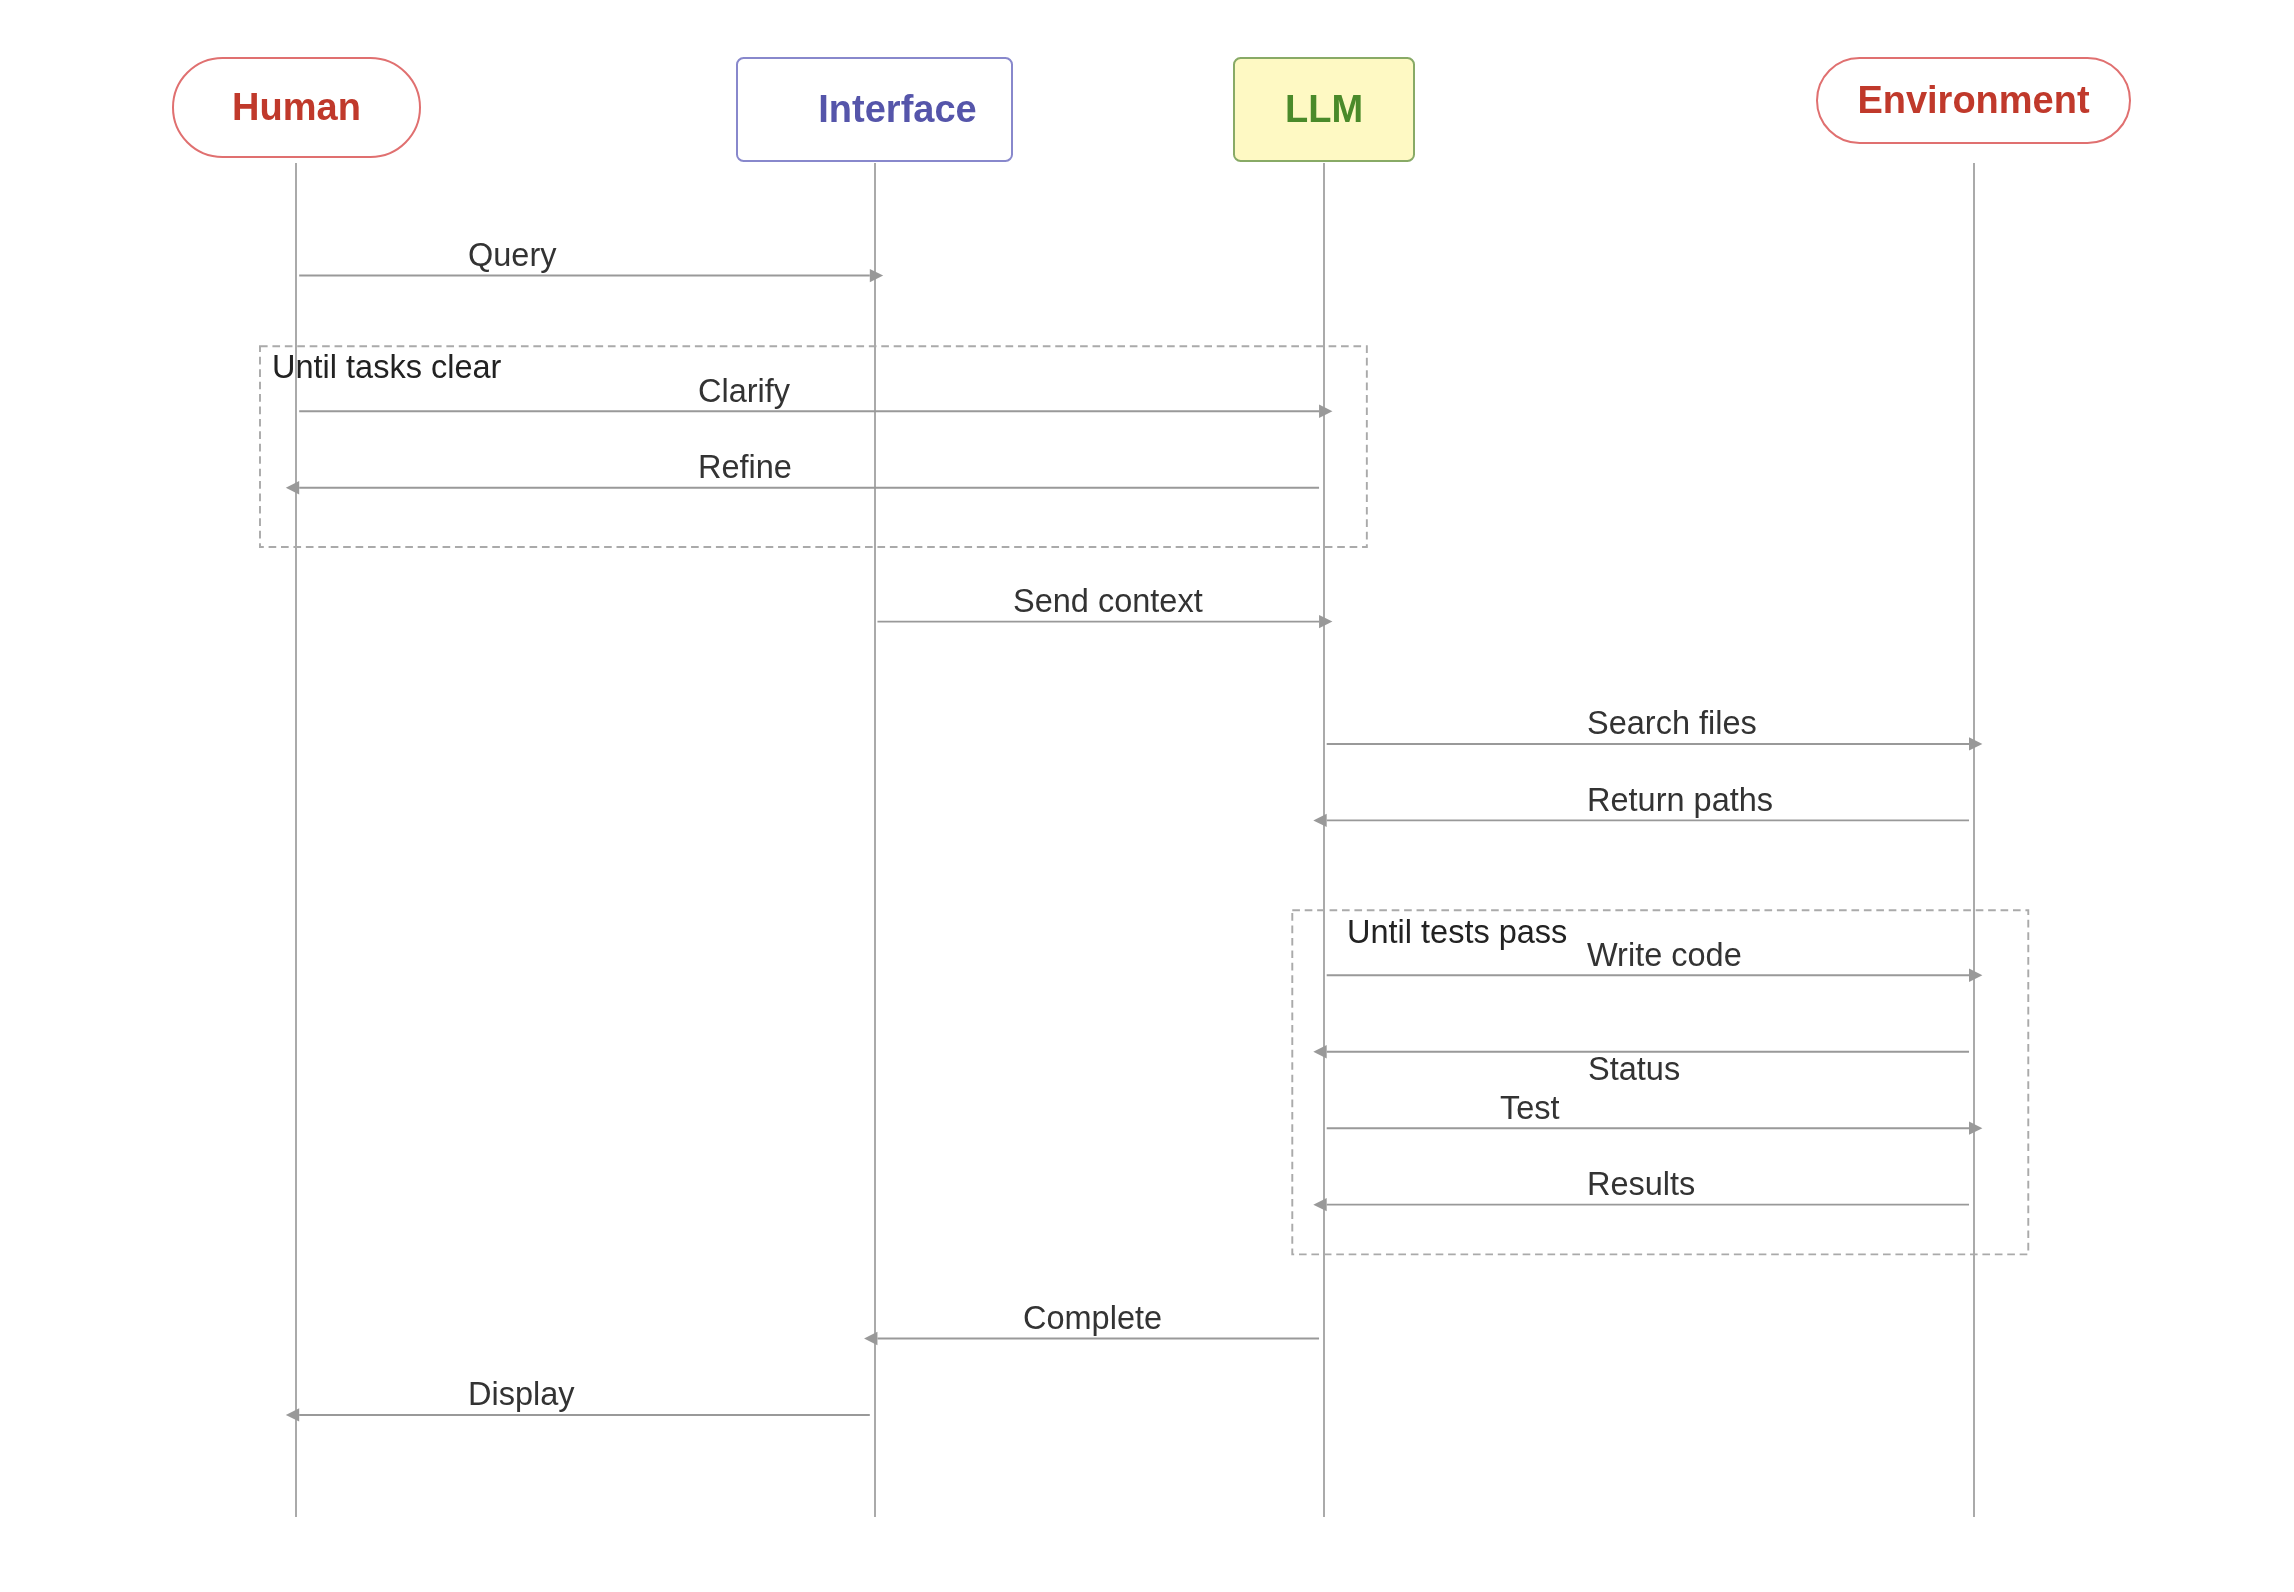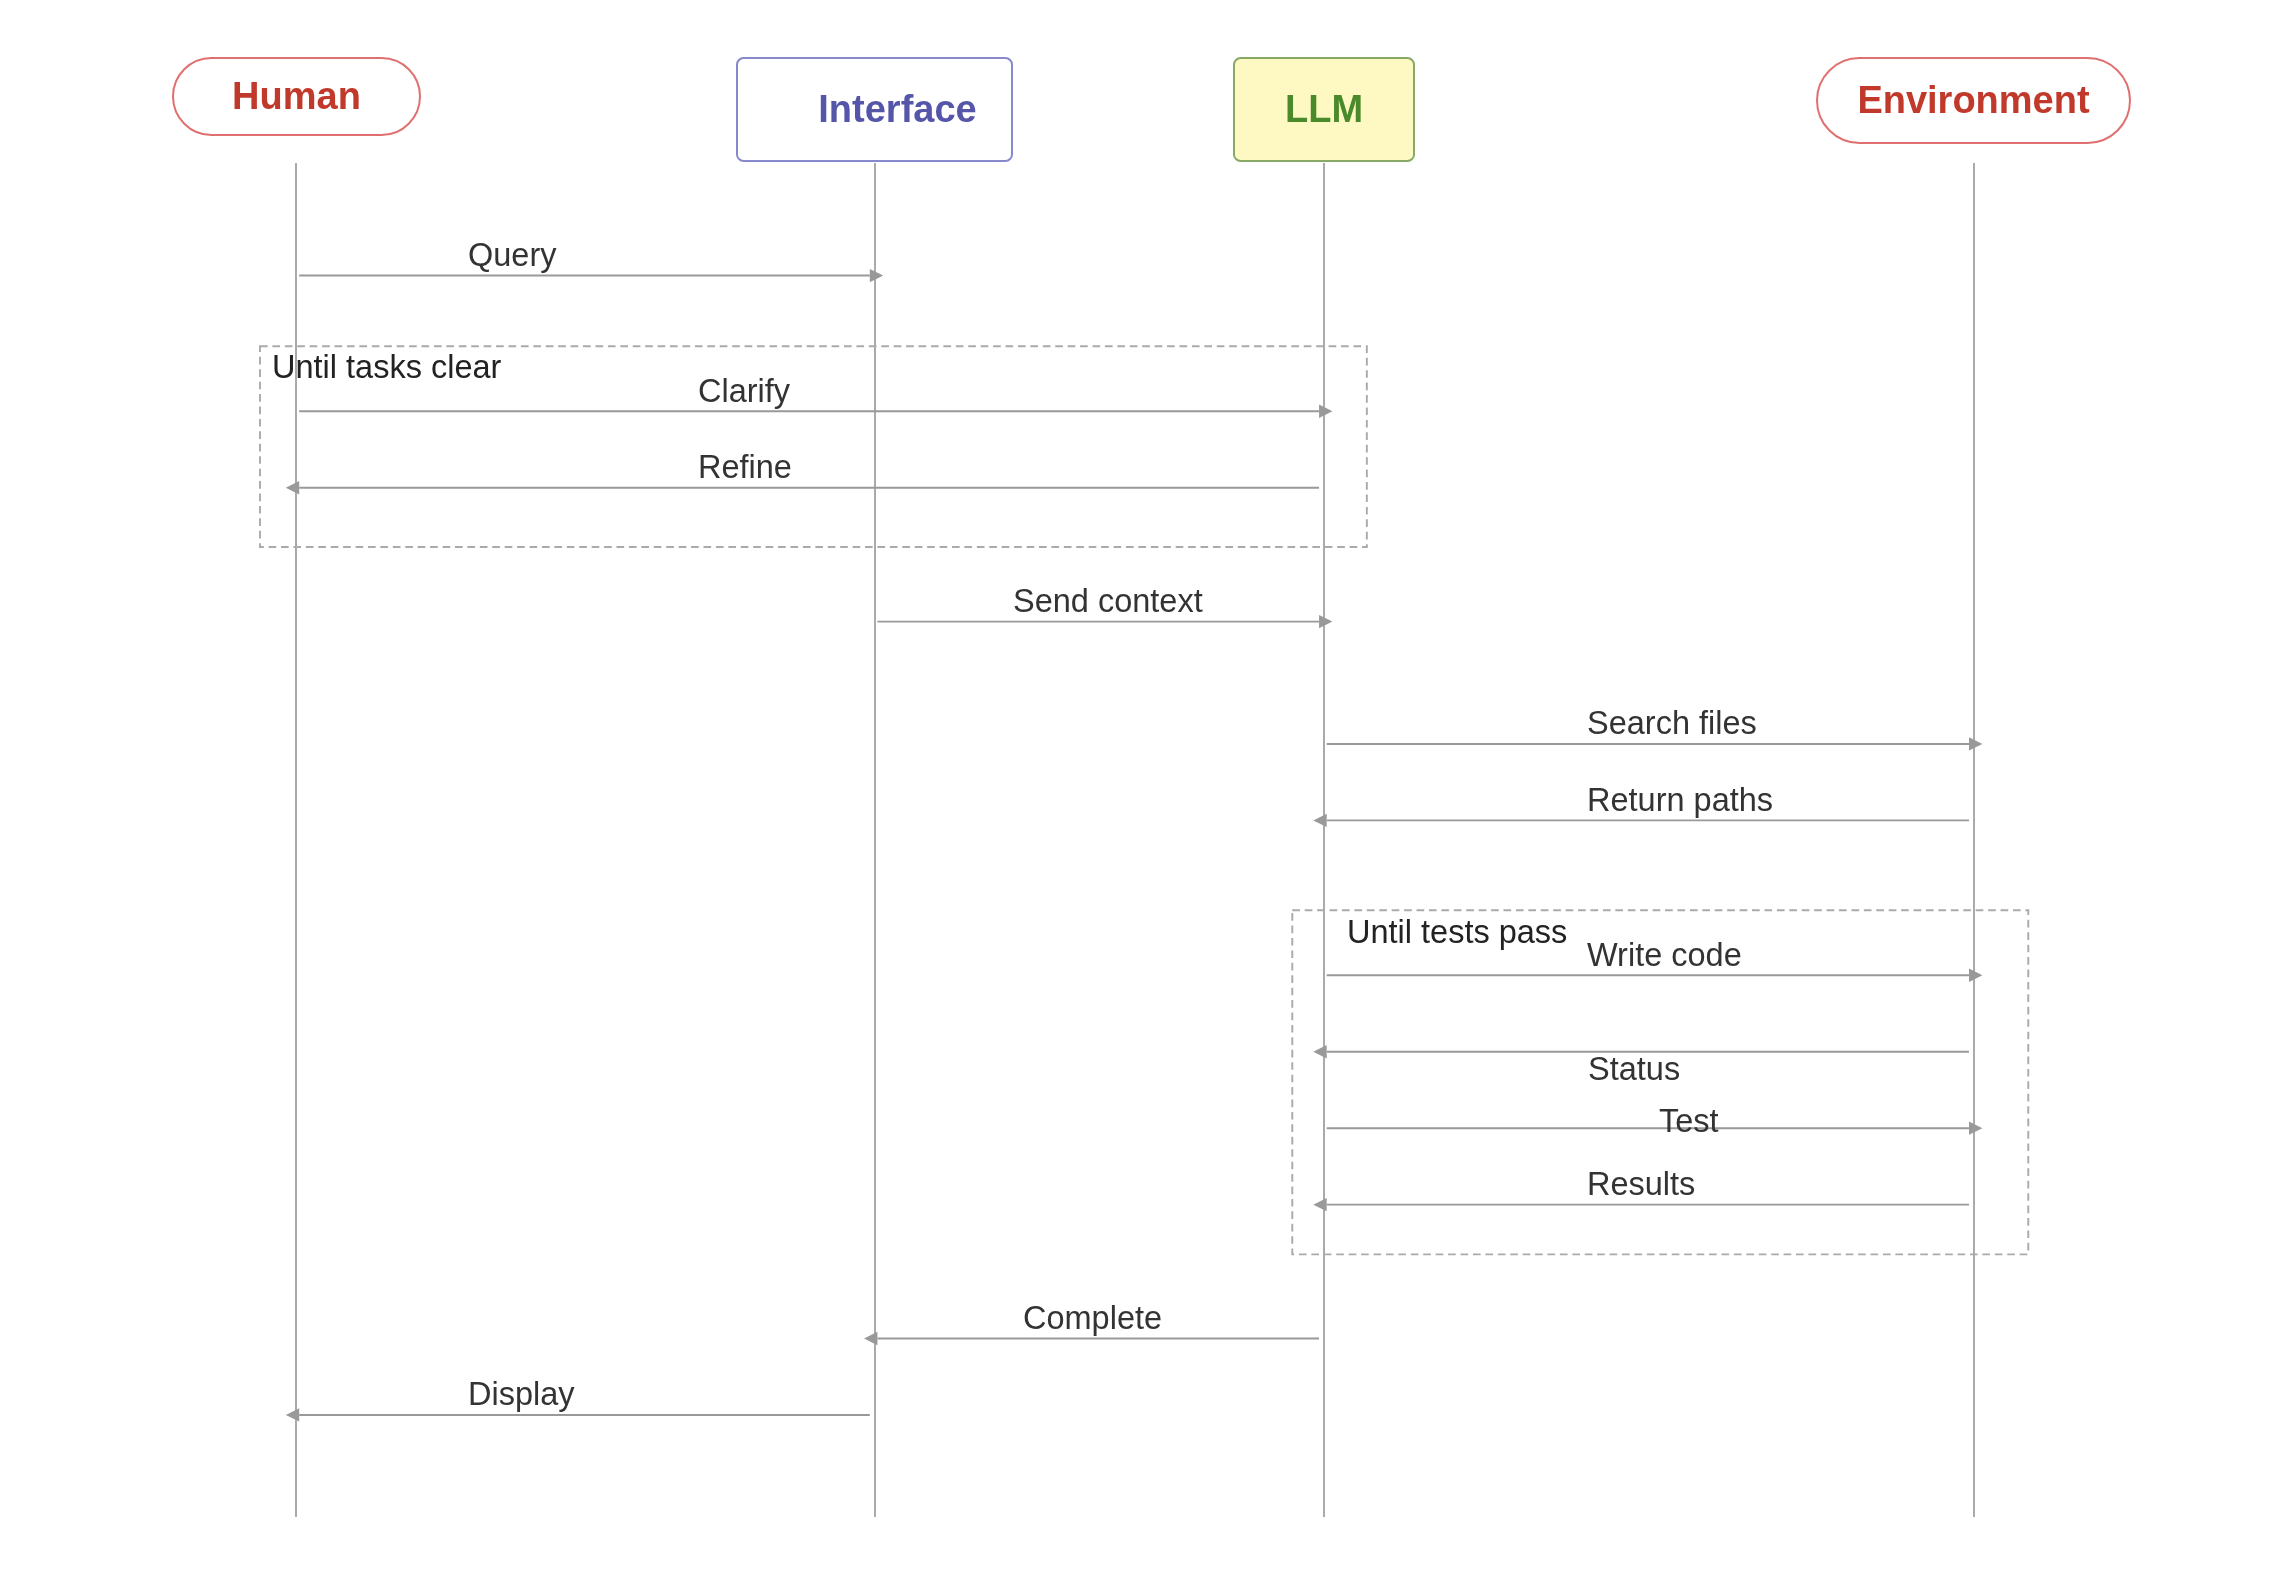--- a/index.html
+++ b/index.html
@@ -26,21 +26,21 @@
       display: flex;
       align-items: center;
       justify-content: center;
       font-size: 38px;
       font-weight: 600;
     }
 
     .participant-human {
       left: 172px;
       width: 249px;
-      height: 79px;
+      height: 101px;
       border: 2.9px solid #e07070;
       border-radius: 53px;
       color: #c0392b;
       background: #fff;
     }
 
     .participant-interface {
       left: 736px;
       width: 277px;
       height: 105px;
@@ -165,21 +165,21 @@
   </svg>
 
   <div class="arrow-label" style="left:468px; top:237px;">Query</div>
   <div class="arrow-label" style="left:698px; top:373px;">Clarify</div>
   <div class="arrow-label" style="left:698px; top:449px;">Refine</div>
   <div class="arrow-label" style="left:1013px; top:583px;">Send context</div>
   <div class="arrow-label" style="left:1587px; top:705px;">Search files</div>
   <div class="arrow-label" style="left:1587px; top:782px;">Return paths</div>
   <div class="arrow-label" style="left:1587px; top:937px;">Write code</div>
   <div class="arrow-label" style="left:1588px; top:1013px;margin-top:38px;">Status</div>
-  <div class="arrow-label" style="left:1659px; top:1090px;margin-top:13px;">Test</div>
+  <div class="arrow-label" style="left:1500px; top:1090px;">Test</div>
   <div class="arrow-label" style="left:1587px; top:1166px;">Results</div>
   <div class="arrow-label" style="left:1023px; top:1300px;">Complete</div>
   <div class="arrow-label" style="left:468px; top:1376px;">Display</div>
 
   <div class="loop-label" style="left:272px; top:349px;">Until tasks clear</div>
   <div class="loop-label" style="left:1347px; top:914px;">Until tests pass</div>
 
 </div>
 
 

